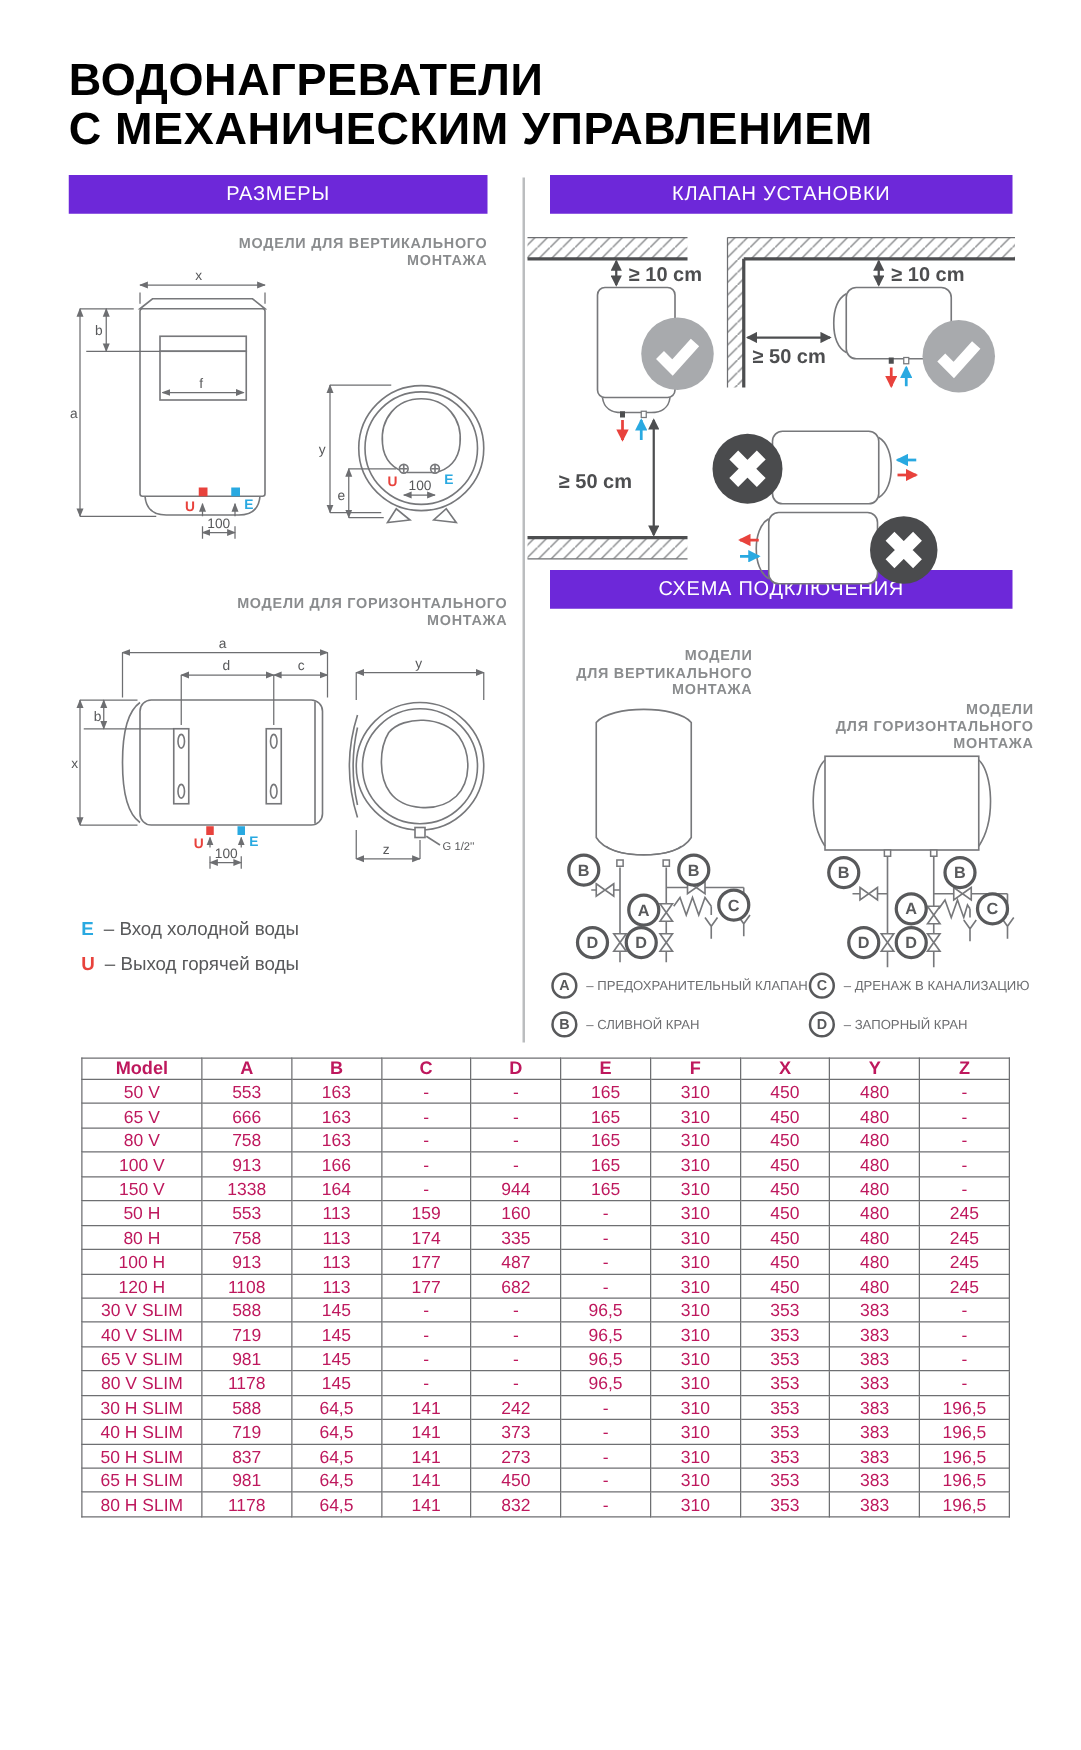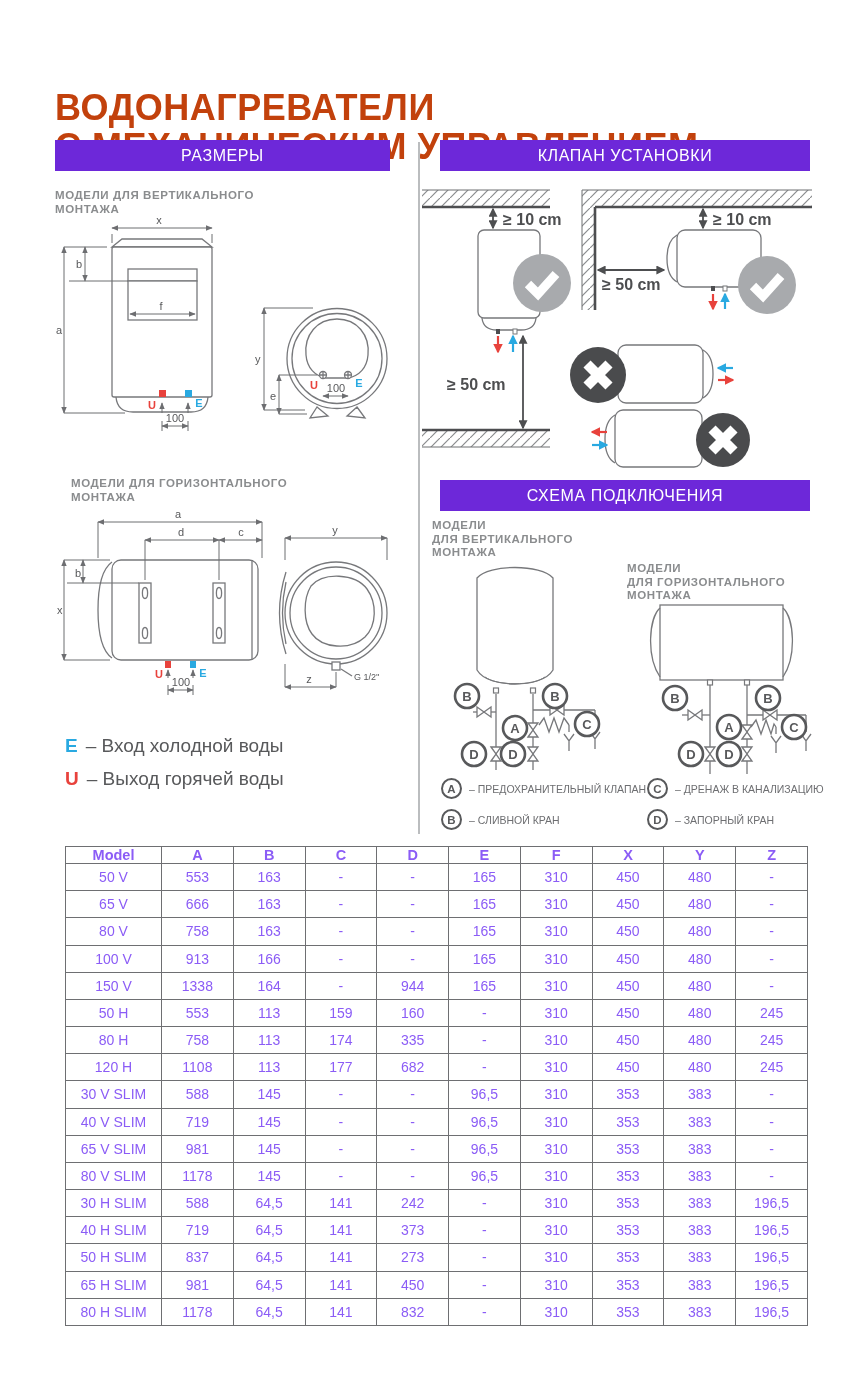--- a/index.html
+++ b/index.html
@@ -1,51 +1,51 @@
 <!DOCTYPE html>
 <html><head>
 <meta charset="utf-8">
 <style>
   html,body{margin:0;padding:0;background:#fff;}
   .page{position:relative;width:865px;height:1400px;background:#fff;overflow:hidden;
         font-family:"Liberation Sans",sans-serif;color:#4d4e50;}
   .page-title{position:absolute;left:55px;top:44px;font-size:36px;line-height:39px;
-        font-weight:bold;color:#c2410c;letter-spacing:.5px;margin-top:44px;}
+        font-weight:bold;color:#000000;letter-spacing:.5px;}
   .bar{position:absolute;height:31px;background:#6d28d9;color:#fff;font-weight:normal;
         font-size:16px;letter-spacing:.6px;display:flex;align-items:center;justify-content:center;}
   #bar-dimensions{left:55px;top:140px;width:335px;}
   #bar-installation{left:440px;top:140px;width:370px;}
-  #bar-connection{left:440px;top:480px;width:370px;}
+  #bar-connection{left:440px;top:456px;width:370px;}
   .divider{position:absolute;left:418px;top:142px;width:1.5px;height:692px;background:#bbbdbf;}
-  .subtitle{position:absolute;text-align:left;font-weight:bold;color:#8a8c8e;
+  .subtitle{position:absolute;text-align:right;font-weight:bold;color:#8a8c8e;
         font-size:11.5px;line-height:13.5px;letter-spacing:.6px;}
   #st-vert{left:55px;top:189px;width:335px;}
   #st-horiz{left:71px;top:477px;width:335px;}
   #st-conn-v{left:432px;top:519px;width:170px;}
   #st-conn-h{left:627px;top:562px;width:200px;}
   .abs{position:absolute;}
   svg text{font-family:"Liberation Sans",sans-serif;}
   .dim{font-size:11px;fill:#58595b;}
   .dimS{font-size:9px;fill:#58595b;}
   .dimB{font-size:16px;font-weight:bold;fill:#4d4e50;}
   .lu{font-size:11px;font-weight:bold;fill:#e8423c;}
   .le{font-size:11px;font-weight:bold;fill:#29a9e1;}
   .circ-letter{font-size:13px;font-weight:bold;fill:#58595b;text-anchor:middle;}
-  .eu-legend{position:absolute;left:65px;top:735px;font-size:19px;color:#58595b;}
+  .eu-legend{position:absolute;left:65px;top:735px;font-size:15px;color:#58595b;}
   .eu-row{margin-bottom:11px;}
   .eu-sym{font-weight:bold;margin-right:8px;}
   .sym-E{color:#29a9e1;} .sym-U{color:#e8423c;}
   .abcd{position:absolute;font-size:10.5px;color:#6d6e71;}
   #abcd-left{left:441px;top:778px;} #abcd-right{left:647px;top:778px;}
   .abcd-row{display:flex;align-items:center;margin-bottom:10px;height:21px;}
   .abcd-circle{width:17px;height:17px;border:2px solid #58595b;border-radius:50%;
         display:flex;align-items:center;justify-content:center;font-weight:bold;
         font-size:11.5px;color:#58595b;margin-right:7px;flex:0 0 auto;}
-  .spec-table{position:absolute;left:65px;top:846px;width:743px;height:480px;
-        border-collapse:collapse;table-layout:fixed;font-size:14px;color:#8b5cf6;}
+  .spec-table{position:absolute;left:65px;top:846px;width:743px;height:368px;
+        border-collapse:collapse;table-layout:fixed;font-size:14px;color:#be185d;}
   .spec-table th,.spec-table td{border:1.6px solid #6e6f72;text-align:center;padding:0;}
   .spec-table th{font-size:14.5px;font-weight:bold;}
 </style>
 </head>
 <body>
 
 <div class="page">
 
   <svg width="0" height="0" style="position:absolute">
     <defs>
@@ -512,20 +512,32 @@
           <td>113</td>
           <td>174</td>
           <td>335</td>
           <td>-</td>
           <td>310</td>
           <td>450</td>
           <td>480</td>
           <td>245</td>
         </tr>
         <tr>
+          <td>100 H</td>
+          <td>913</td>
+          <td>113</td>
+          <td>177</td>
+          <td>487</td>
+          <td>-</td>
+          <td>310</td>
+          <td>450</td>
+          <td>480</td>
+          <td>245</td>
+        </tr>
+        <tr>
           <td>120 H</td>
           <td>1108</td>
           <td>113</td>
           <td>177</td>
           <td>682</td>
           <td>-</td>
           <td>310</td>
           <td>450</td>
           <td>480</td>
           <td>245</td>

